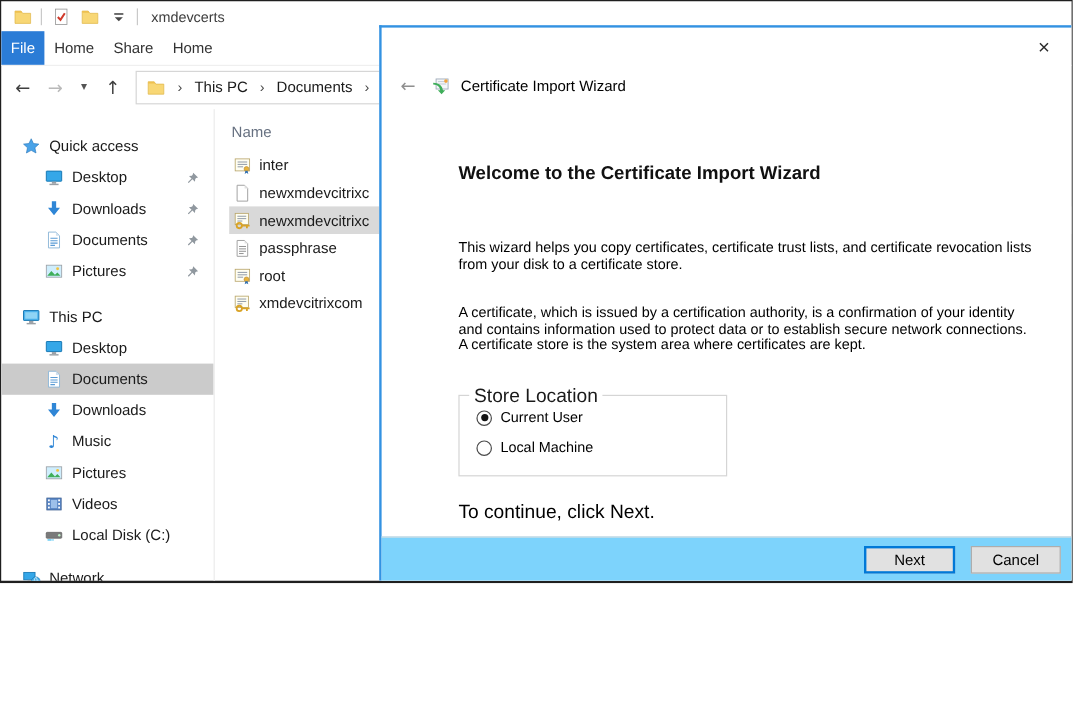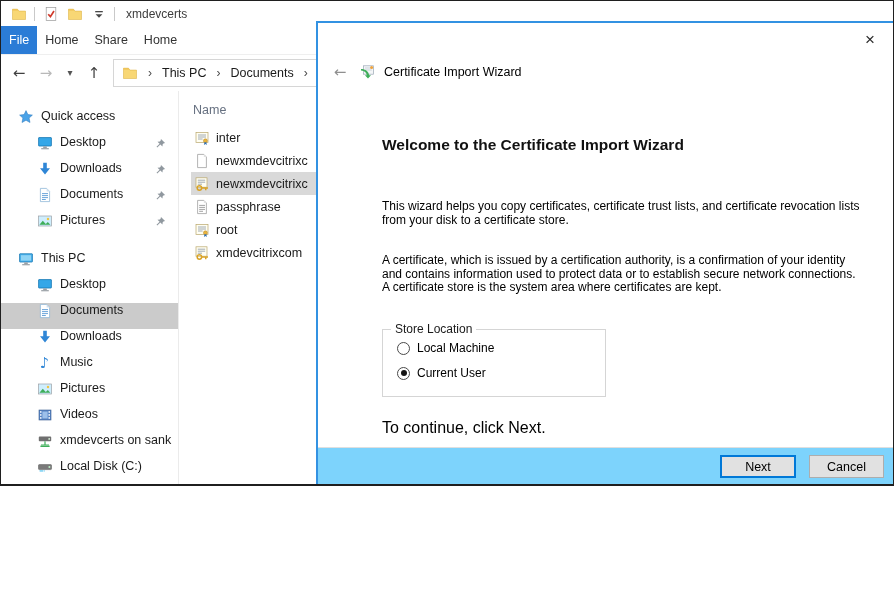--- a/index.html
+++ b/index.html
@@ -29,21 +29,21 @@
   .nav-ic.disabled{color:#b9b9b9;}
   .nav-ic.small{font-size:10px;color:#555;width:10px;}
   .addressbox{flex:1;height:26px;border:1px solid #d6d6d6;display:flex;align-items:center;
     padding:0 7px;gap:7px;font-size:12.5px;color:#1a1a1a;background:#fff;white-space:nowrap;overflow:hidden;}
   .crumb-sep{color:#4a4a4a;font-size:12px;padding:0 3px;}
   .crumb{cursor:default;}
 
   
   .body{display:flex;height:500px;}
   .sidebar{width:178px;border-right:1px solid #ebebeb;padding-top:18px;box-sizing:border-box;overflow:hidden;}
-  .side-item{height:26px;display:flex;align-items:flex-start;gap:7px;font-size:12.5px;color:#1a1a1a;
+  .side-item{height:26px;display:flex;align-items:center;gap:7px;font-size:12.5px;color:#1a1a1a;
     position:relative;white-space:nowrap;cursor:default;}
   .side-item.lvl0{padding-left:16px;}
   .side-item.lvl1{padding-left:35px;}
   .side-item.selected{background:#cbcbcb;}
   .side-item .pin{position:absolute;right:9px;}
   .filelist{flex:1;padding:12px 0 0 12px;overflow:hidden;}
   .fl-header{font-size:12.5px;color:#667080;margin-bottom:9px;padding-left:2px;cursor:default;}
   .fl-row{height:23px;display:flex;align-items:center;gap:6px;padding-left:2px;
     font-size:12.5px;color:#1a1a1a;white-space:nowrap;cursor:default;}
   .fl-row.selected{background:#d9d9d9;}
@@ -53,21 +53,21 @@
     border-left:2px solid var(--dlgborder,#3392e2);border-top:2px solid var(--dlgborder,#3392e2);z-index:5;}
   .dlg-close{position:absolute;top:6px;right:12px;width:22px;height:22px;display:flex;align-items:center;
     justify-content:center;font-size:17px;color:#2b2b2b;}
   .dlg-header{position:absolute;top:40px;left:13px;display:flex;align-items:center;gap:9px;}
   .dlg-back{font-size:15px;color:#8f8f8f;width:18px;text-align:center;}
   .dlg-title{font-size:12.5px;color:#000;}
   .dlg-heading{position:absolute;top:113px;left:64px;font-size:15.5px;font-weight:bold;color:#111;}
   .dlg-para1{position:absolute;top:177px;left:64px;width:478px;font-size:12px;line-height:13.5px;color:#000;}
   .dlg-para2{position:absolute;top:231px;left:64px;width:478px;font-size:12px;line-height:13.5px;color:#000;}
   .groupbox{position:absolute;top:306px;left:64px;width:222px;height:66px;border:1px solid #d5d5d5;}
-  .groupbox-label{position:absolute;top:-8px;left:8px;background:#fff;padding:0 4px;font-size:12px;color:#1a1a1a;}
+  .groupbox-label{position:absolute;top:-8px;left:8px;background:#fff;padding:0 4px;font-size:16px;color:#1a1a1a;}
   .radio-row{display:flex;align-items:center;gap:7px;margin:11px 0 0 14px;font-size:12px;color:#000;}
   .radio{width:13px;height:13px;border:1px solid #4a4a4a;border-radius:50%;background:#fff;
     display:flex;align-items:center;justify-content:center;box-sizing:border-box;flex:none;}
   .radio.on::after{content:"";width:6px;height:6px;border-radius:50%;background:#141414;}
   .dlg-instruction{position:absolute;top:396px;left:64px;font-size:16px;color:#000;}
   .dlg-footer{position:absolute;left:0;right:0;bottom:0;height:36px;background:#7dd3fc;border-top:1px solid #dfdfdf;}
   .btn{position:absolute;top:7px;height:23px;box-sizing:border-box;background:#e1e1e1;
     font-size:12.5px;color:#000;display:flex;align-items:center;justify-content:center;
     font-family:"Liberation Sans","DejaVu Sans",sans-serif;}
   .btn-next{right:97px;width:76px;border:2px solid var(--focus,#0078d7);}
@@ -285,31 +285,20 @@
                 <rect x="11.5" y="7.2" width="1.5" height="1.5"></rect>
                 <rect x="11.5" y="10.2" width="1.5" height="1.5"></rect>
               </g>
             </svg>
           </span>
           <span>Videos</span>
         </div>
         <div class="side-item lvl1" style="margin-top:0px">
           <span class="ic ">
             <svg viewBox="0 0 16 16">
-              <rect x="1.8" y="3.6" width="12.4" height="4.6" rx=".8" fill="#6f6f6f"></rect>
-              <circle cx="12.2" cy="5.9" r=".9" fill="#d9f2d9"></circle>
-              <path d="M7.4 8.2h1.2v3.2h3.4v1.2H4v-1.2h3.4z" fill="#3fae5a"></path>
-              <rect x="3.4" y="12.6" width="9.2" height="1.4" fill="#3fae5a"></rect>
-            </svg>
-          </span>
-          <span>xmdevcerts on sank</span>
-        </div>
-        <div class="side-item lvl1" style="margin-top:0px">
-          <span class="ic ">
-            <svg viewBox="0 0 16 16">
               <rect x="1.5" y="5.6" width="13" height="5" rx=".8" fill="#7a7a7a" stroke="#555" stroke-width=".5"></rect>
               <circle cx="12.4" cy="8.1" r="1" fill="#bdf0c6"></circle>
               <rect x="2.6" y="11.4" width="3.4" height="1.1" fill="#49c0f0"></rect>
               <rect x="6.6" y="11.4" width="1.1" height="1.1" fill="#49c0f0"></rect>
             </svg>
           </span>
           <span>Local Disk (C:)</span>
         </div>
         <div class="side-item lvl0" style="margin-top:10px">
           <span class="ic ">
@@ -441,26 +430,26 @@
         </span>
       <span class="dlg-title">Certificate Import Wizard</span>
     </div>
     <div class="dlg-heading">Welcome to the Certificate Import Wizard</div>
     <div class="dlg-para1">This wizard helps you copy certificates, certificate trust lists, and certificate revocation lists from your disk to a certificate store.</div>
     <div class="dlg-para2">A certificate, which is issued by a certification authority, is a confirmation of your identity and contains information used to protect data or to establish secure network connections. A certificate store is the system area where certificates are kept.</div>
     <div class="groupbox">
       <span class="groupbox-label">Store Location</span>
       <div id="radios">
           <div class="radio-row">
+            <span class="radio on"></span>
+            <span>Current User</span>
+          </div>
+          <div class="radio-row">
             <span class="radio"></span>
             <span>Local Machine</span>
-          </div>
-          <div class="radio-row">
-            <span class="radio on"></span>
-            <span>Current User</span>
           </div>
         </div>
     </div>
     <div class="dlg-instruction">To continue, click Next.</div>
     <div class="dlg-footer">
       <div class="btn btn-next">Next</div>
       <div class="btn btn-cancel">Cancel</div>
     </div>
   </div>
 

